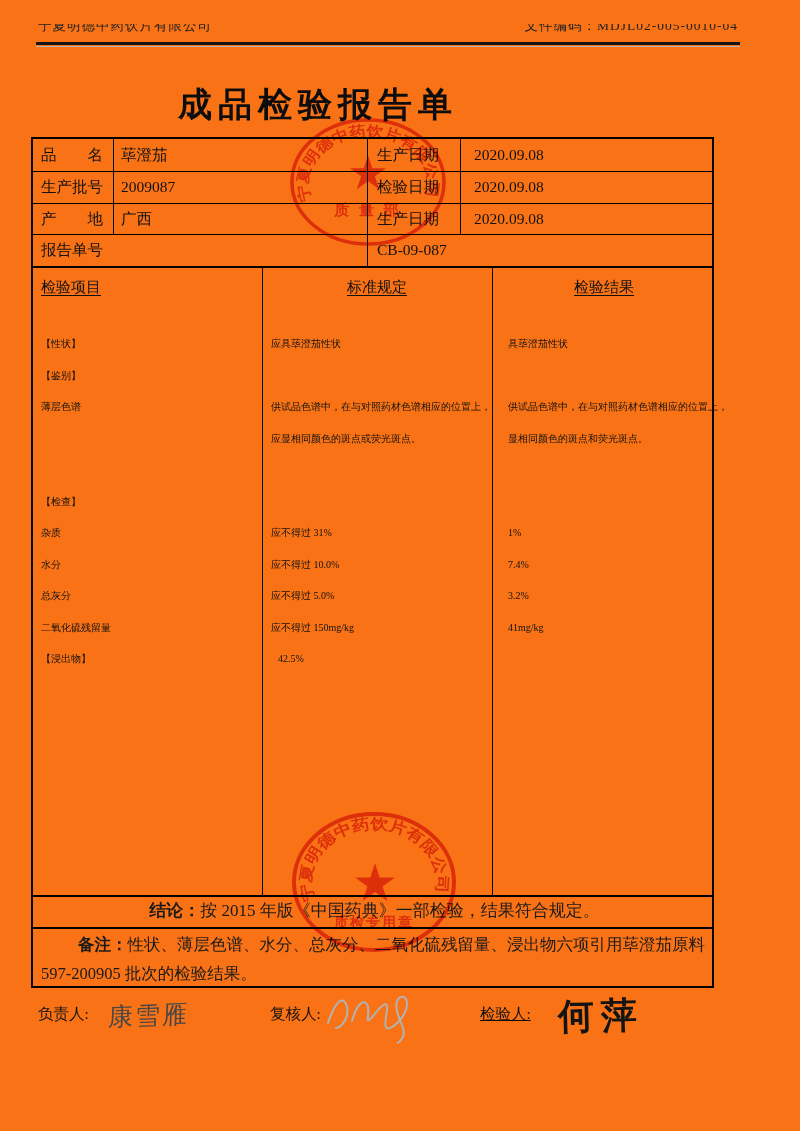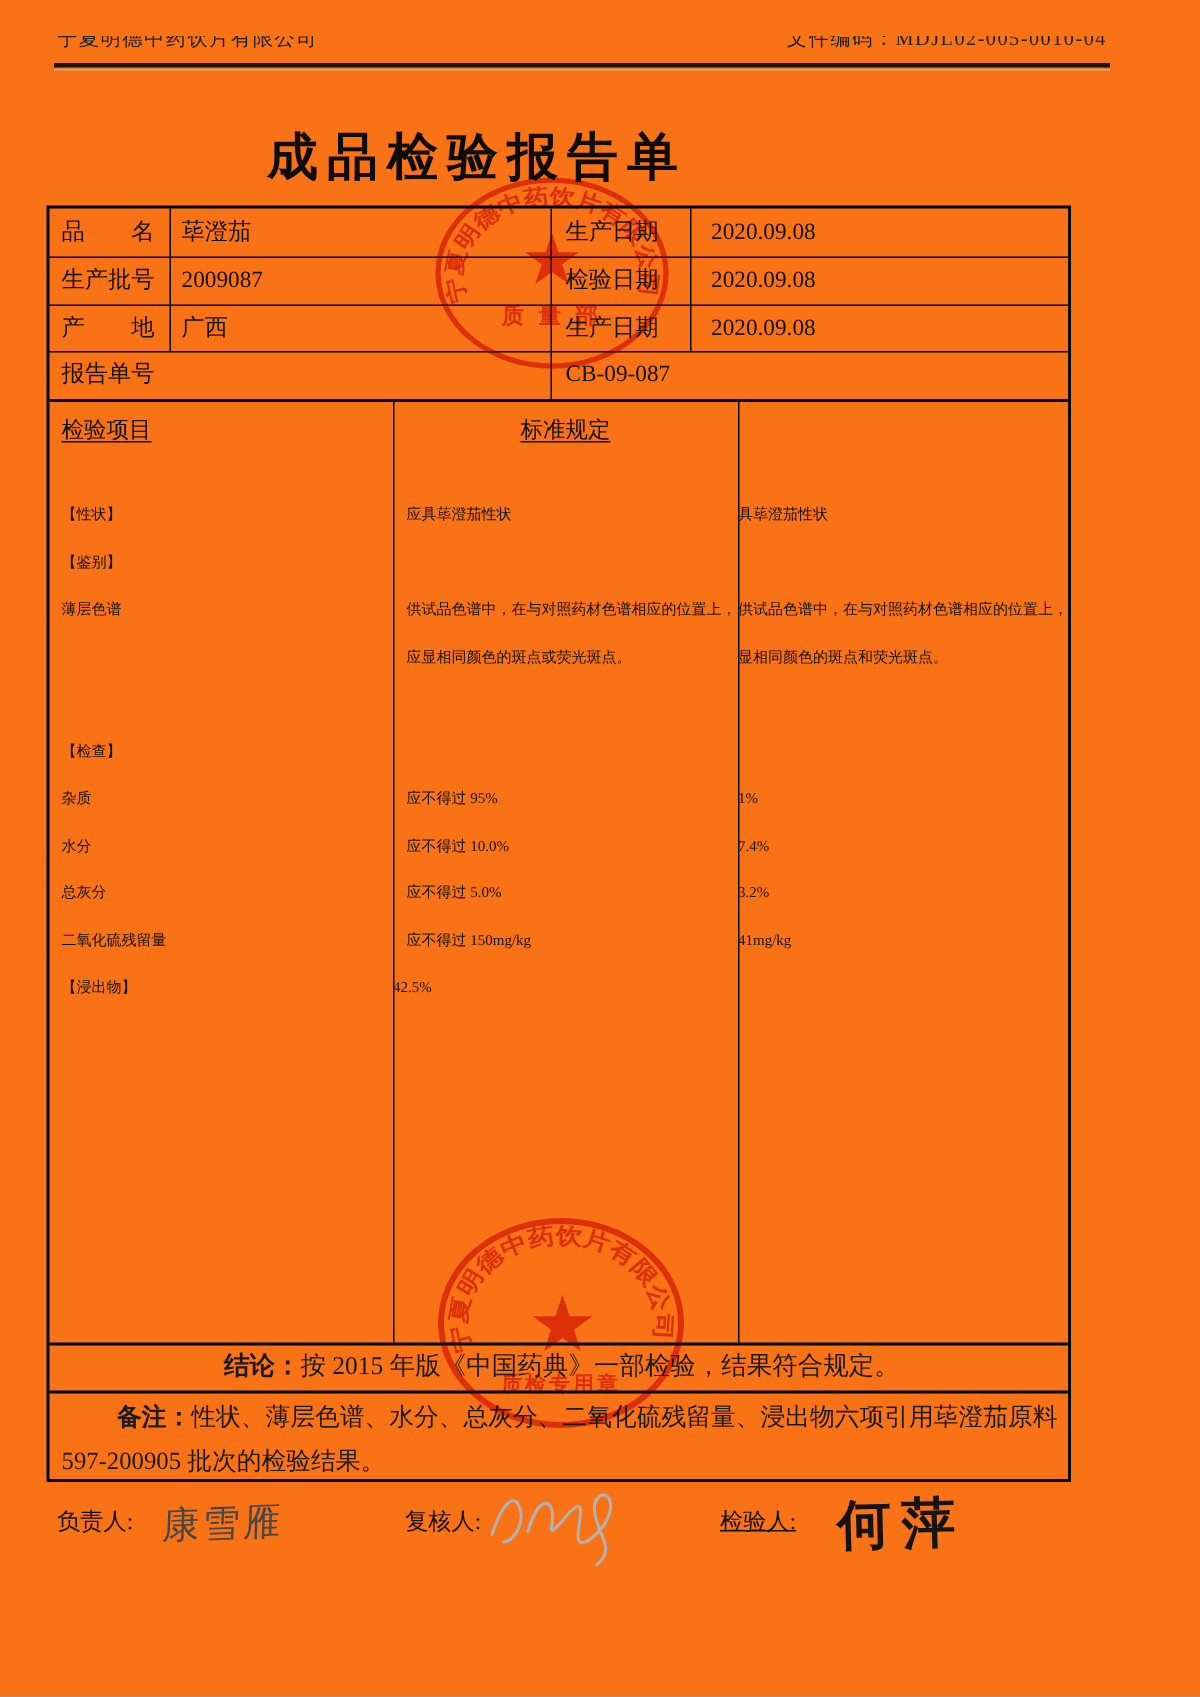--- a/index.html
+++ b/index.html
@@ -22,21 +22,21 @@
   .vl{position:absolute;width:1px;background:#000;}
   .cell{position:absolute;white-space:nowrap;font-size:15.5px;color:#111;}
   .colhead{position:absolute;font-size:15px;text-decoration:underline;text-underline-offset:3px;color:#111;}
   
   .tests{position:absolute;left:0;top:189px;width:683px;display:grid;
     grid-template-columns:229px 230px 224px;
     grid-template-rows:31.5px 31.5px 94.5px 31.5px 31.5px 31.5px 31.5px 31.5px 31.5px;}
   .tests>div{font-size:10px;line-height:31.5px;color:#111;overflow:visible;}
   .tc1{padding-left:8px;}
   .tc2{padding-left:9px;}
-  .tc3{padding-left:0;}
+  .tc3{padding-left:16px;}
   .wrap{white-space:normal;}
   
   .concl{position:absolute;left:0;top:756px;width:683px;height:32px;line-height:32px;
     text-align:center;font-size:17px;white-space:nowrap;}
   .remark{position:absolute;left:0;top:788px;width:683px;height:63px;box-sizing:border-box;
     padding:3px 6px 0 8px;font-size:16.5px;line-height:29px;text-indent:37px;}
   .b{font-weight:bold;}
   
   .siglabel{position:absolute;font-size:15.5px;color:#111;white-space:nowrap;}
   .signame1{position:absolute;font-size:25px;color:#474747;transform:rotate(-2deg) skewX(-4deg);
@@ -91,40 +91,41 @@
     <div class="cell" style="left:8px;top:63.5px;line-height:31.5px;">产　　地</div>
     <div class="cell" style="left:88px;top:63.5px;line-height:31.5px;">广西</div>
     <div class="cell" style="left:344px;top:63.5px;line-height:31.5px;">生产日期</div>
     <div class="cell" style="left:441px;top:63.5px;line-height:31.5px;">2020.09.08</div>
 
     <div class="cell" style="left:8px;top:95px;line-height:32px;">报告单号</div>
     <div class="cell" style="left:344px;top:95px;line-height:32px;">CB-09-087</div>
 
     <div class="colhead" style="left:8px;top:134px;width:215px;line-height:28px;">检验项目</div>
     <div class="colhead" style="left:229px;top:134px;width:230px;line-height:28px;text-align:center;">标准规定</div>
+    <div class="colhead" style="left:459px;top:134px;width:224px;line-height:28px;text-align:center;">检验结果</div>
 
     <div class="tests">
       <div class="tc1">【性状】</div>
       <div class="tc2">应具荜澄茄性状</div>
       <div class="tc3">具荜澄茄性状</div>
 
       <div class="tc1">【鉴别】</div>
       <div class="tc2"></div>
       <div class="tc3"></div>
 
       <div class="tc1">薄层色谱</div>
       <div class="tc2 wrap" style="width:220px;">供试品色谱中，在与对照药材色谱相应的位置上，应显相同颜色的斑点或荧光斑点。</div>
       <div class="tc3 wrap" style="width:220px;">供试品色谱中，在与对照药材色谱相应的位置上，显相同颜色的斑点和荧光斑点。</div>
 
       <div class="tc1">【检查】</div>
       <div class="tc2"></div>
       <div class="tc3"></div>
 
       <div class="tc1">杂质</div>
-      <div class="tc2">应不得过 95%</div>
+      <div class="tc2">应不得过 31%</div>
       <div class="tc3">1%</div>
 
       <div class="tc1">水分</div>
       <div class="tc2">应不得过 10.0%</div>
       <div class="tc3">7.4%</div>
 
       <div class="tc1">总灰分</div>
       <div class="tc2">应不得过 5.0%</div>
       <div class="tc3">3.2%</div>
 

